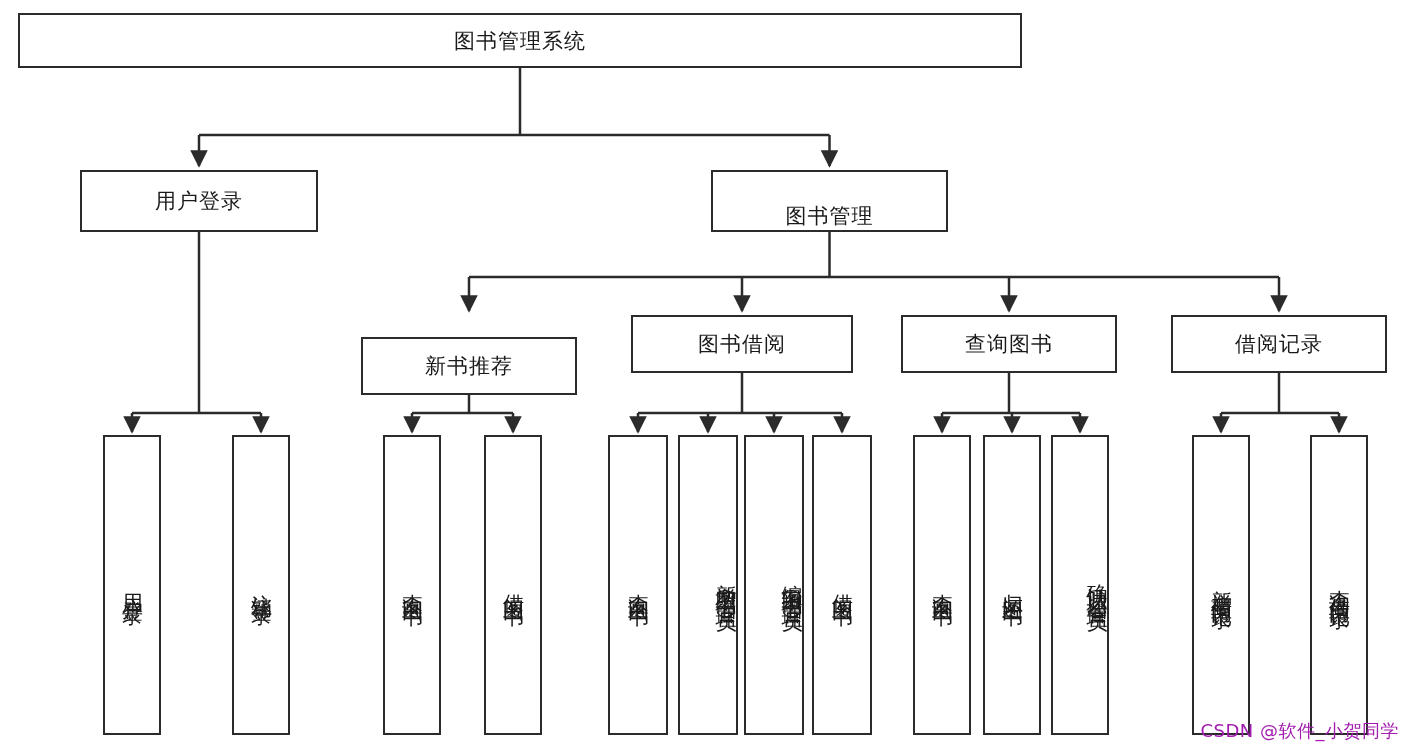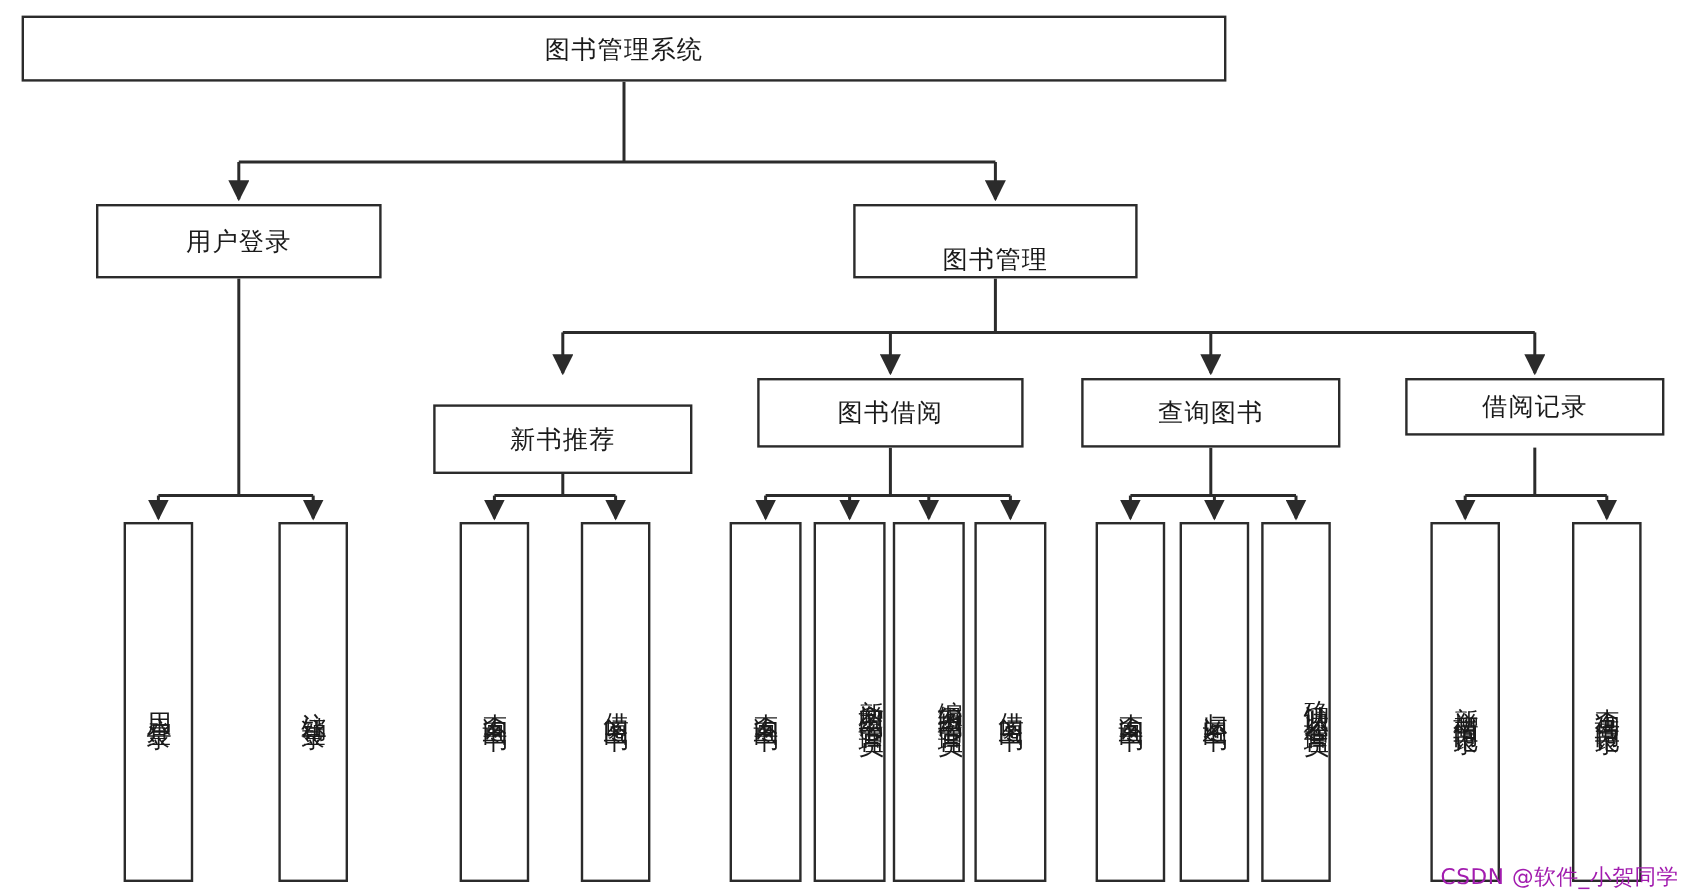--- a/index.html
+++ b/index.html
@@ -119,21 +119,21 @@
 
   <div class="node h" id="node-l3-0" style="left: 361px; top: 315px; width: 216px; height: 58px; margin-top: 22px;">
     <span>新书推荐</span>
   </div>
   <div class="node h" id="node-l3-1" style="left: 631px; top: 315px; width: 222px; height: 58px;">
     <span>图书借阅</span>
   </div>
   <div class="node h" id="node-l3-2" style="left: 901px; top: 315px; width: 216px; height: 58px;">
     <span>查询图书</span>
   </div>
-  <div class="node h" id="node-l3-3" style="left: 1171px; top: 315px; width: 216px; height: 48px;">
+  <div class="node h" id="node-l3-3" style="left: 1171px; top: 315px; width: 216px; height: 58px;">
     <span>借阅记录</span>
   </div>
 
   <div class="node v" id="leaf-0" style="left: 103px; top: 435px; width: 58px; height: 300px;">
     <span class="vtext">用户登录</span>
   </div>
   <div class="node v" id="leaf-1" style="left: 232px; top: 435px; width: 58px; height: 300px;">
     <span class="vtext">注销登录</span>
   </div>
   <div class="node v" id="leaf-2" style="left: 383px; top: 435px; width: 58px; height: 300px;">

